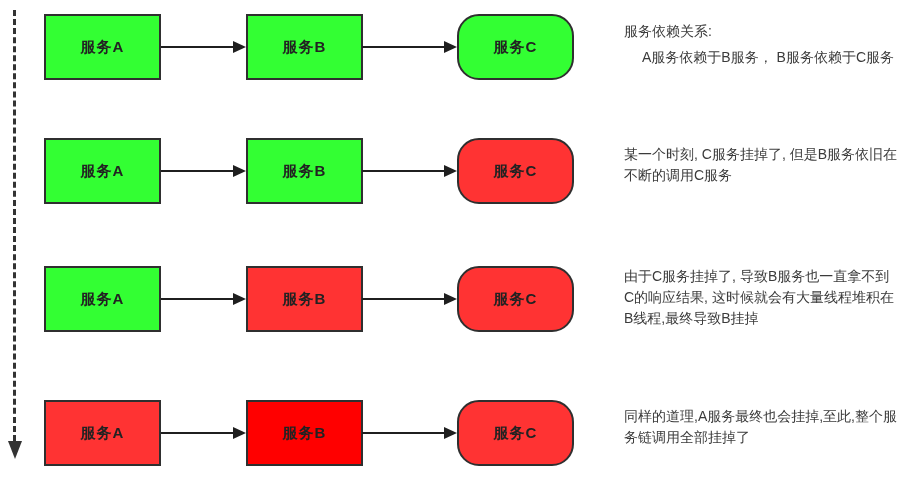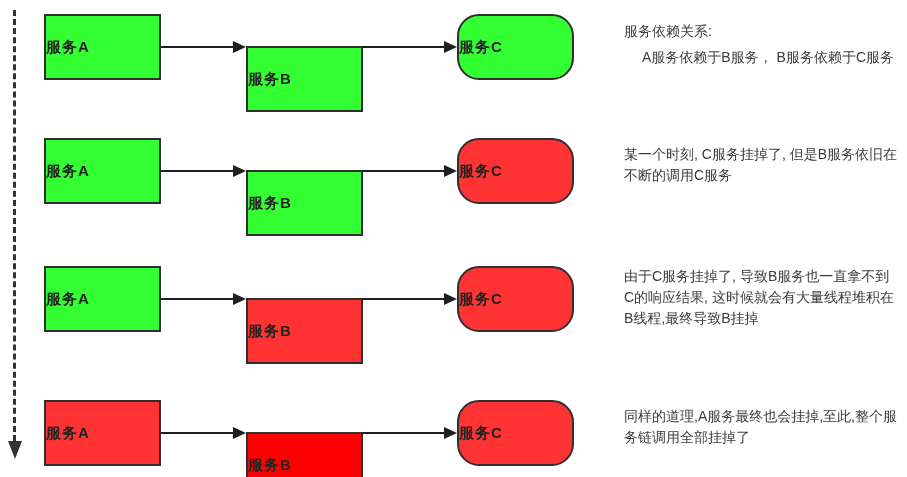--- a/index.html
+++ b/index.html
@@ -20,24 +20,24 @@
   }
   
   .row{position:absolute;left:0;width:620px;height:66px;}
   .row-1{top:14px;}
   .row-2{top:138px;}
   .row-3{top:266px;}
   .row-4{top:400px;}
   .service-box{
     position:absolute;top:0;width:117px;height:66px;
     border:2px solid #2f2f2f;box-sizing:border-box;
-    display:flex;align-items:center;
+    display:flex;align-items:center;justify-content:center;
   }
   .pos-a{left:44px;}
-  .pos-b{left:246px;margin-top:32px;}
+  .pos-b{left:246px;}
   .pos-c{left:457px;border-radius:22px;}
   .service-box[data-state="up"]{background:#33ff33;}
   .service-box[data-state="down"]{background:#ff3333;}
   .service-box[data-state="down-critical"]{background:#ff0000;}
   .service-label{
     font-size:15px;font-weight:bold;color:#222222;letter-spacing:1px;
   }
   
   .arrow{position:absolute;top:32px;height:2px;background:#1f1f1f;}
   .arrow::after{

